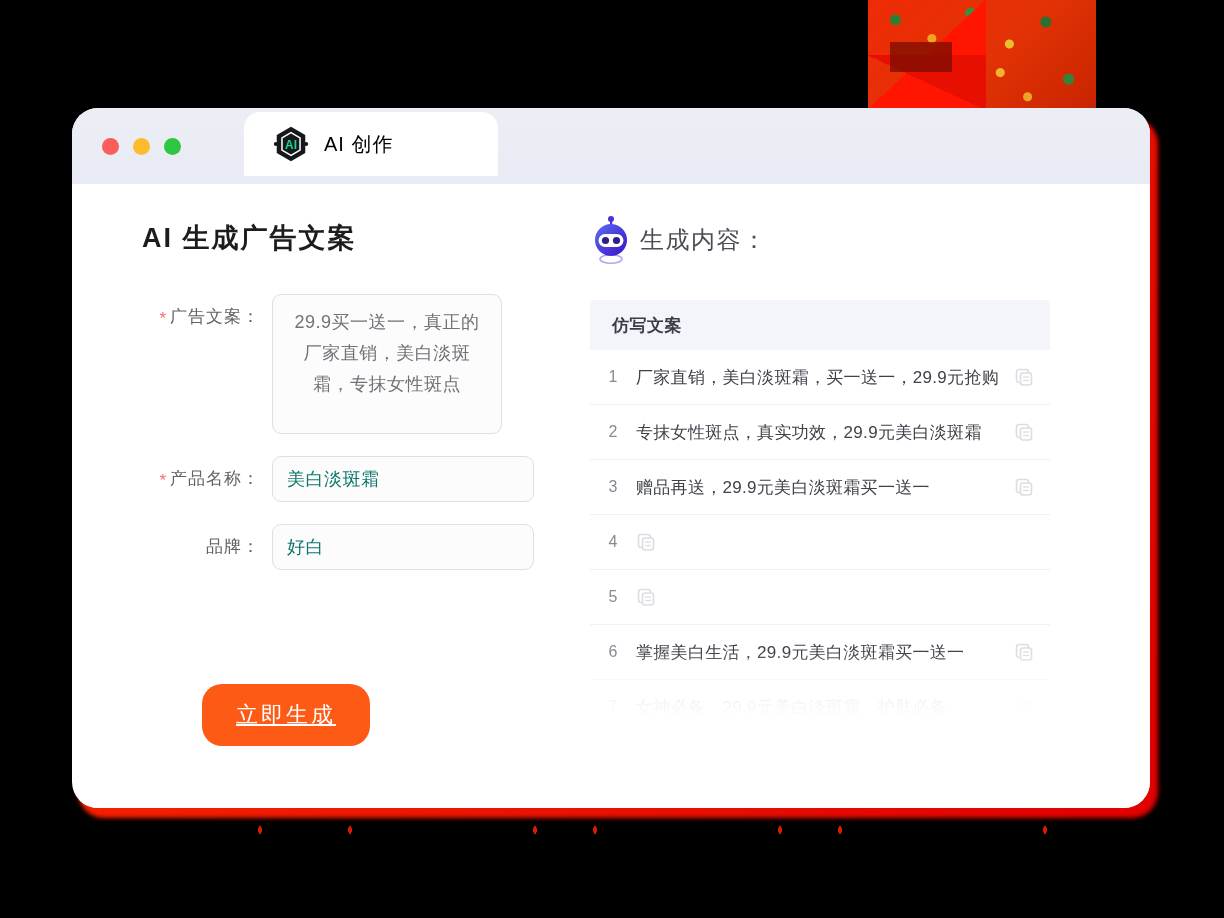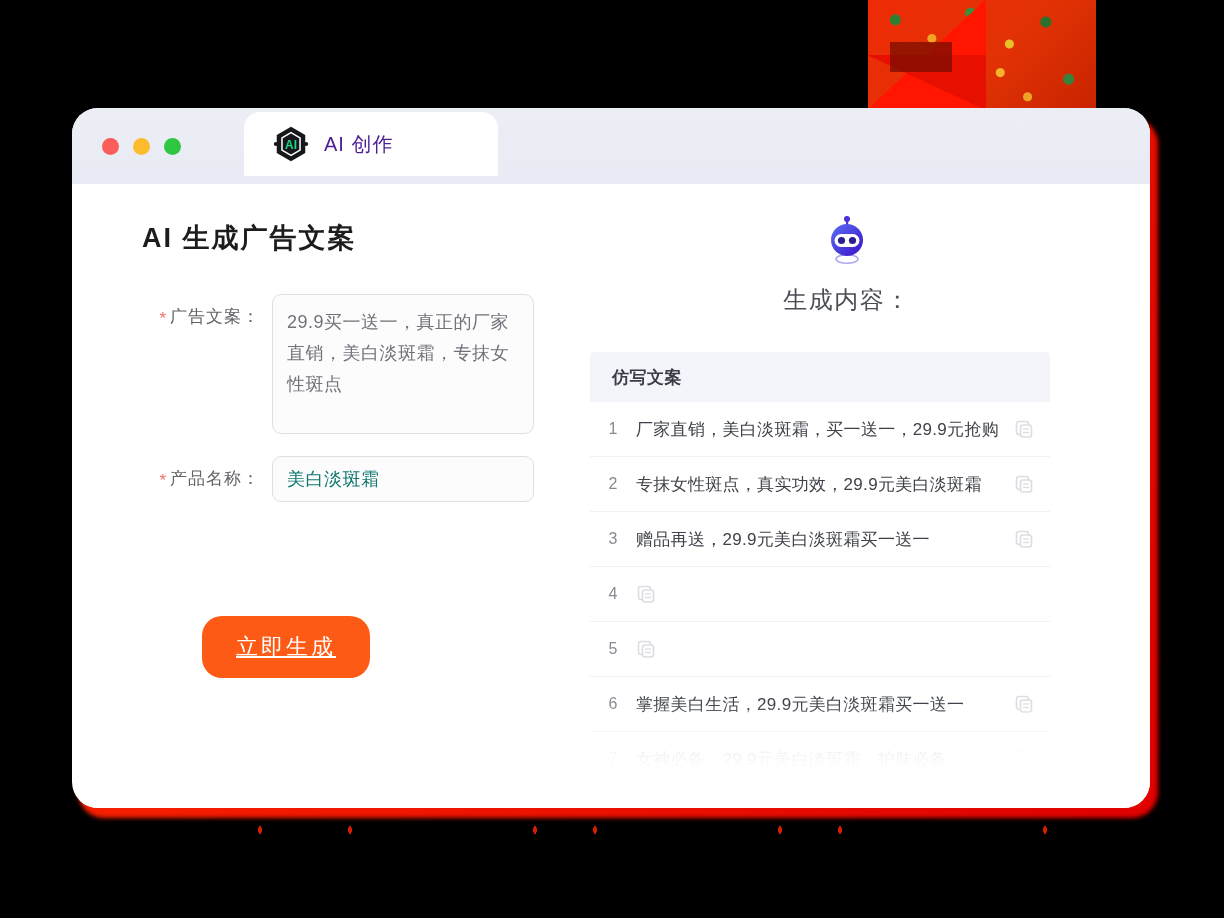--- a/index.html
+++ b/index.html
@@ -127,21 +127,21 @@
     background: #ffffff;
     border-radius: 16px 16px 0 0;
     display: flex;
     align-items: center;
     padding-left: 28px;
     gap: 14px;
   }
   .tab-logo { width: 38px; height: 38px; flex: none; }
   .tab-label {
     font-size: 20px;
-    color: #4c1d95;
+    color: #000000;
     letter-spacing: 1px;
   }
 
   
   .content {
     display: flex;
     height: calc(100% - 76px);
     background: #ffffff;
     padding: 28px 0 0 0;
     margin-left: 8px;
@@ -179,31 +179,32 @@
     letter-spacing: 1px;
   }
   .req-star {
     color: #f56c6c;
     font-size: 17px;
     margin-right: 3px;
     vertical-align: -2px;
   }
 
   .textarea-box {
-    width: 262px;
+    width: 230px;
     height: 140px;
     border: 1px solid #dcdfe6;
     border-radius: 9px;
     background: #fcfcfd;
     padding: 12px 14px;
     font-size: 18px;
     line-height: 1.72;
     color: #707279;
     letter-spacing: .5px;
     overflow: hidden;
+    text-align: center;
   }
 
   .input-box {
     width: 262px;
     height: 46px;
     border: 1px solid #dcdfe6;
     border-radius: 9px;
     background: #fcfcfd;
     padding: 0 14px;
     font-size: 18px;
@@ -235,24 +236,23 @@
     flex: 1;
     padding-left: 20px;
     padding-right: 46px;
     padding-top: 4px;
     position: relative;
   }
 
   .result-head {
     display: flex;
     align-items: center;
-    gap: 20px;
+    gap: 8px;
     margin-bottom: 36px;
     padding-left: 0;
-    flex-direction: column;
   }
   .robot-icon { width: 42px; height: 48px; flex: none; }
   .result-title {
     font-size: 24px;
     color: #4a4d55;
     font-weight: 500;
     letter-spacing: 1.5px;
   }
 
   .table {
@@ -360,20 +360,26 @@
         <div class="textarea-box">29.9买一送一，真正的厂家直销，美白淡斑霜，专抹女性斑点</div>
       </div>
 
       <div class="field-row">
         <div class="field-label">
           <span class="req-star">*</span><span>产品名称：</span>
         </div>
         <div class="input-box">美白淡斑霜</div>
       </div>
 
+      <div class="field-row">
+        <div class="field-label">
+          <span>品牌：</span>
+        </div>
+        <div class="input-box">好白</div>
+      </div>
 
       <button class="generate-btn">立即生成</button>
     </div>
 
     <div class="right-pane">
       <div class="result-head">
         <span class="robot-icon">
           <svg viewBox="0 0 42 48" width="42" height="48">
             <defs>
               <linearGradient id="rg" x1="0" y1="0" x2="1" y2="1">

